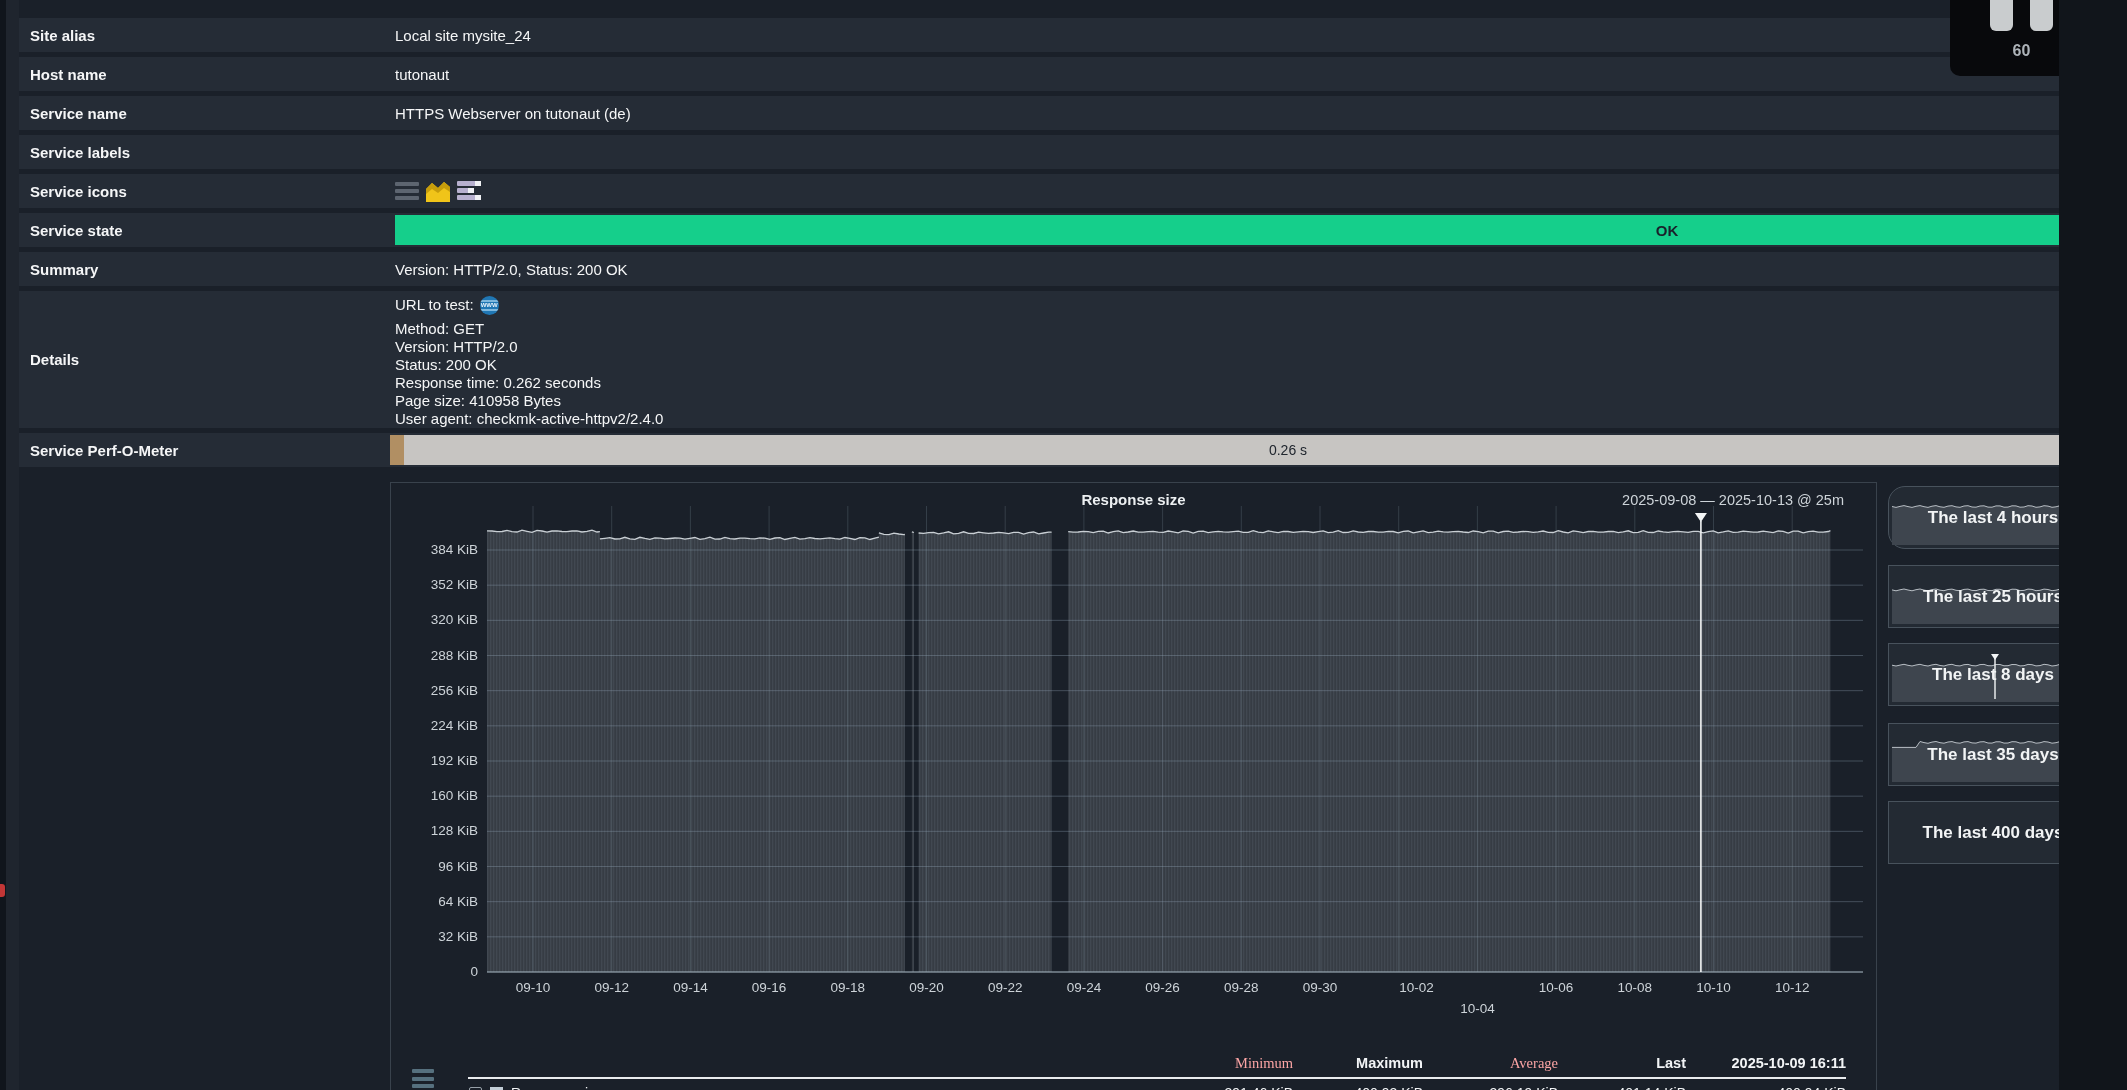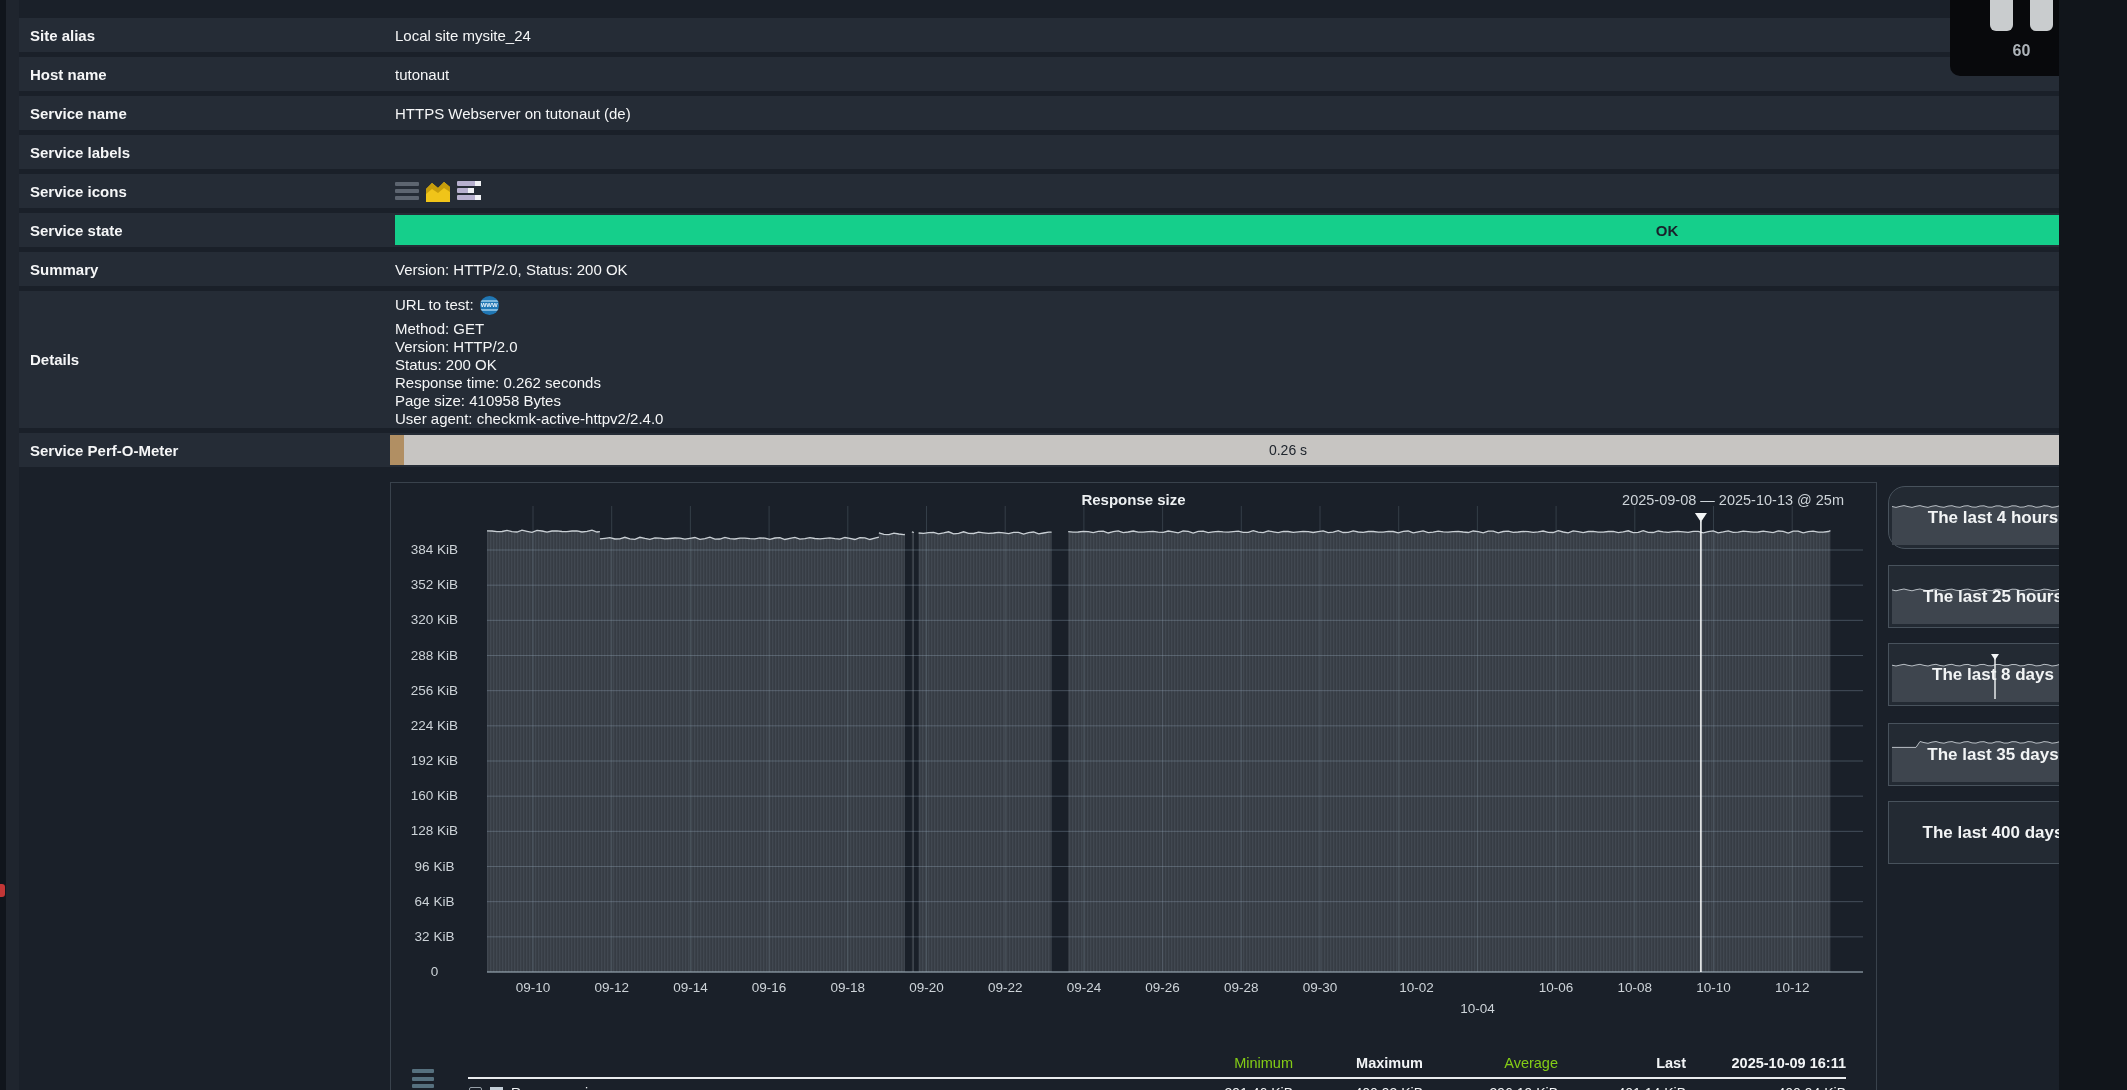--- a/index.html
+++ b/index.html
@@ -33,24 +33,24 @@
   .icon-menu i{height:4px;background:#5d6570;border-radius:1px;}
   .icon-filter{width:26px;height:20px;position:relative;}
   .icon-filter i{position:absolute;height:5px;background:#b7b0cf;border-radius:1px;}
   .icon-filter i b{position:absolute;right:0;top:0;width:6px;height:5px;background:#f0f1f4;display:block;}
   
   #gpanel{position:absolute;left:390px;top:482px;width:1487px;height:648px;
           border:1px solid #39424c;box-sizing:border-box;}
   #gtitle{position:absolute;left:0;right:0;top:8px;text-align:center;
           font-weight:bold;font-size:15px;color:#eceff1;}
   #grange{position:absolute;right:32px;top:9px;font-size:14.5px;color:#cdd3d8;}
-  .ytick{position:absolute;left:0;width:87px;text-align:center;font-size:13.5px;color:#cdd3d8;}
+  .ytick{position:absolute;left:0;width:87px;text-align:right;font-size:13.5px;color:#cdd3d8;}
   .xtick{position:absolute;width:70px;margin-left:-35px;text-align:center;font-size:13.5px;color:#cdd3d8;}
   .leghead{position:absolute;top:572px;height:16px;width:150px;text-align:right;font-size:14.5px;}
-  .leghead.dim{color:#84cc16;font-weight:normal;}
+  .leghead.dim{color:#fca5a5;font-weight:normal;font-family:Liberation Serif, serif;}
   .leghead.em{color:#f2f4f6;font-weight:bold;}
   #legdivider{position:absolute;left:77px;width:1378px;top:594px;height:2px;background:#e9ebed;}
   #leghamburger{position:absolute;left:21px;top:586px;width:22px;height:19px;cursor:pointer;
                 display:flex;flex-direction:column;justify-content:space-between;}
   #leghamburger i{height:4px;background:#56707e;border-radius:1px;}
   .legrow{position:absolute;top:601px;left:77px;right:32px;height:22px;font-size:14px;color:#f2f4f6;}
   .legrow .cb{position:absolute;left:1px;top:3px;width:13px;height:13px;border:1.5px solid #97a0a8;
               box-sizing:border-box;border-radius:2px;cursor:pointer;background:transparent;}
   .legrow .sw{position:absolute;left:22px;top:3px;width:13px;height:13px;background:#c2cdd6;}
   .legrow .nm{position:absolute;left:43px;top:1px;}

